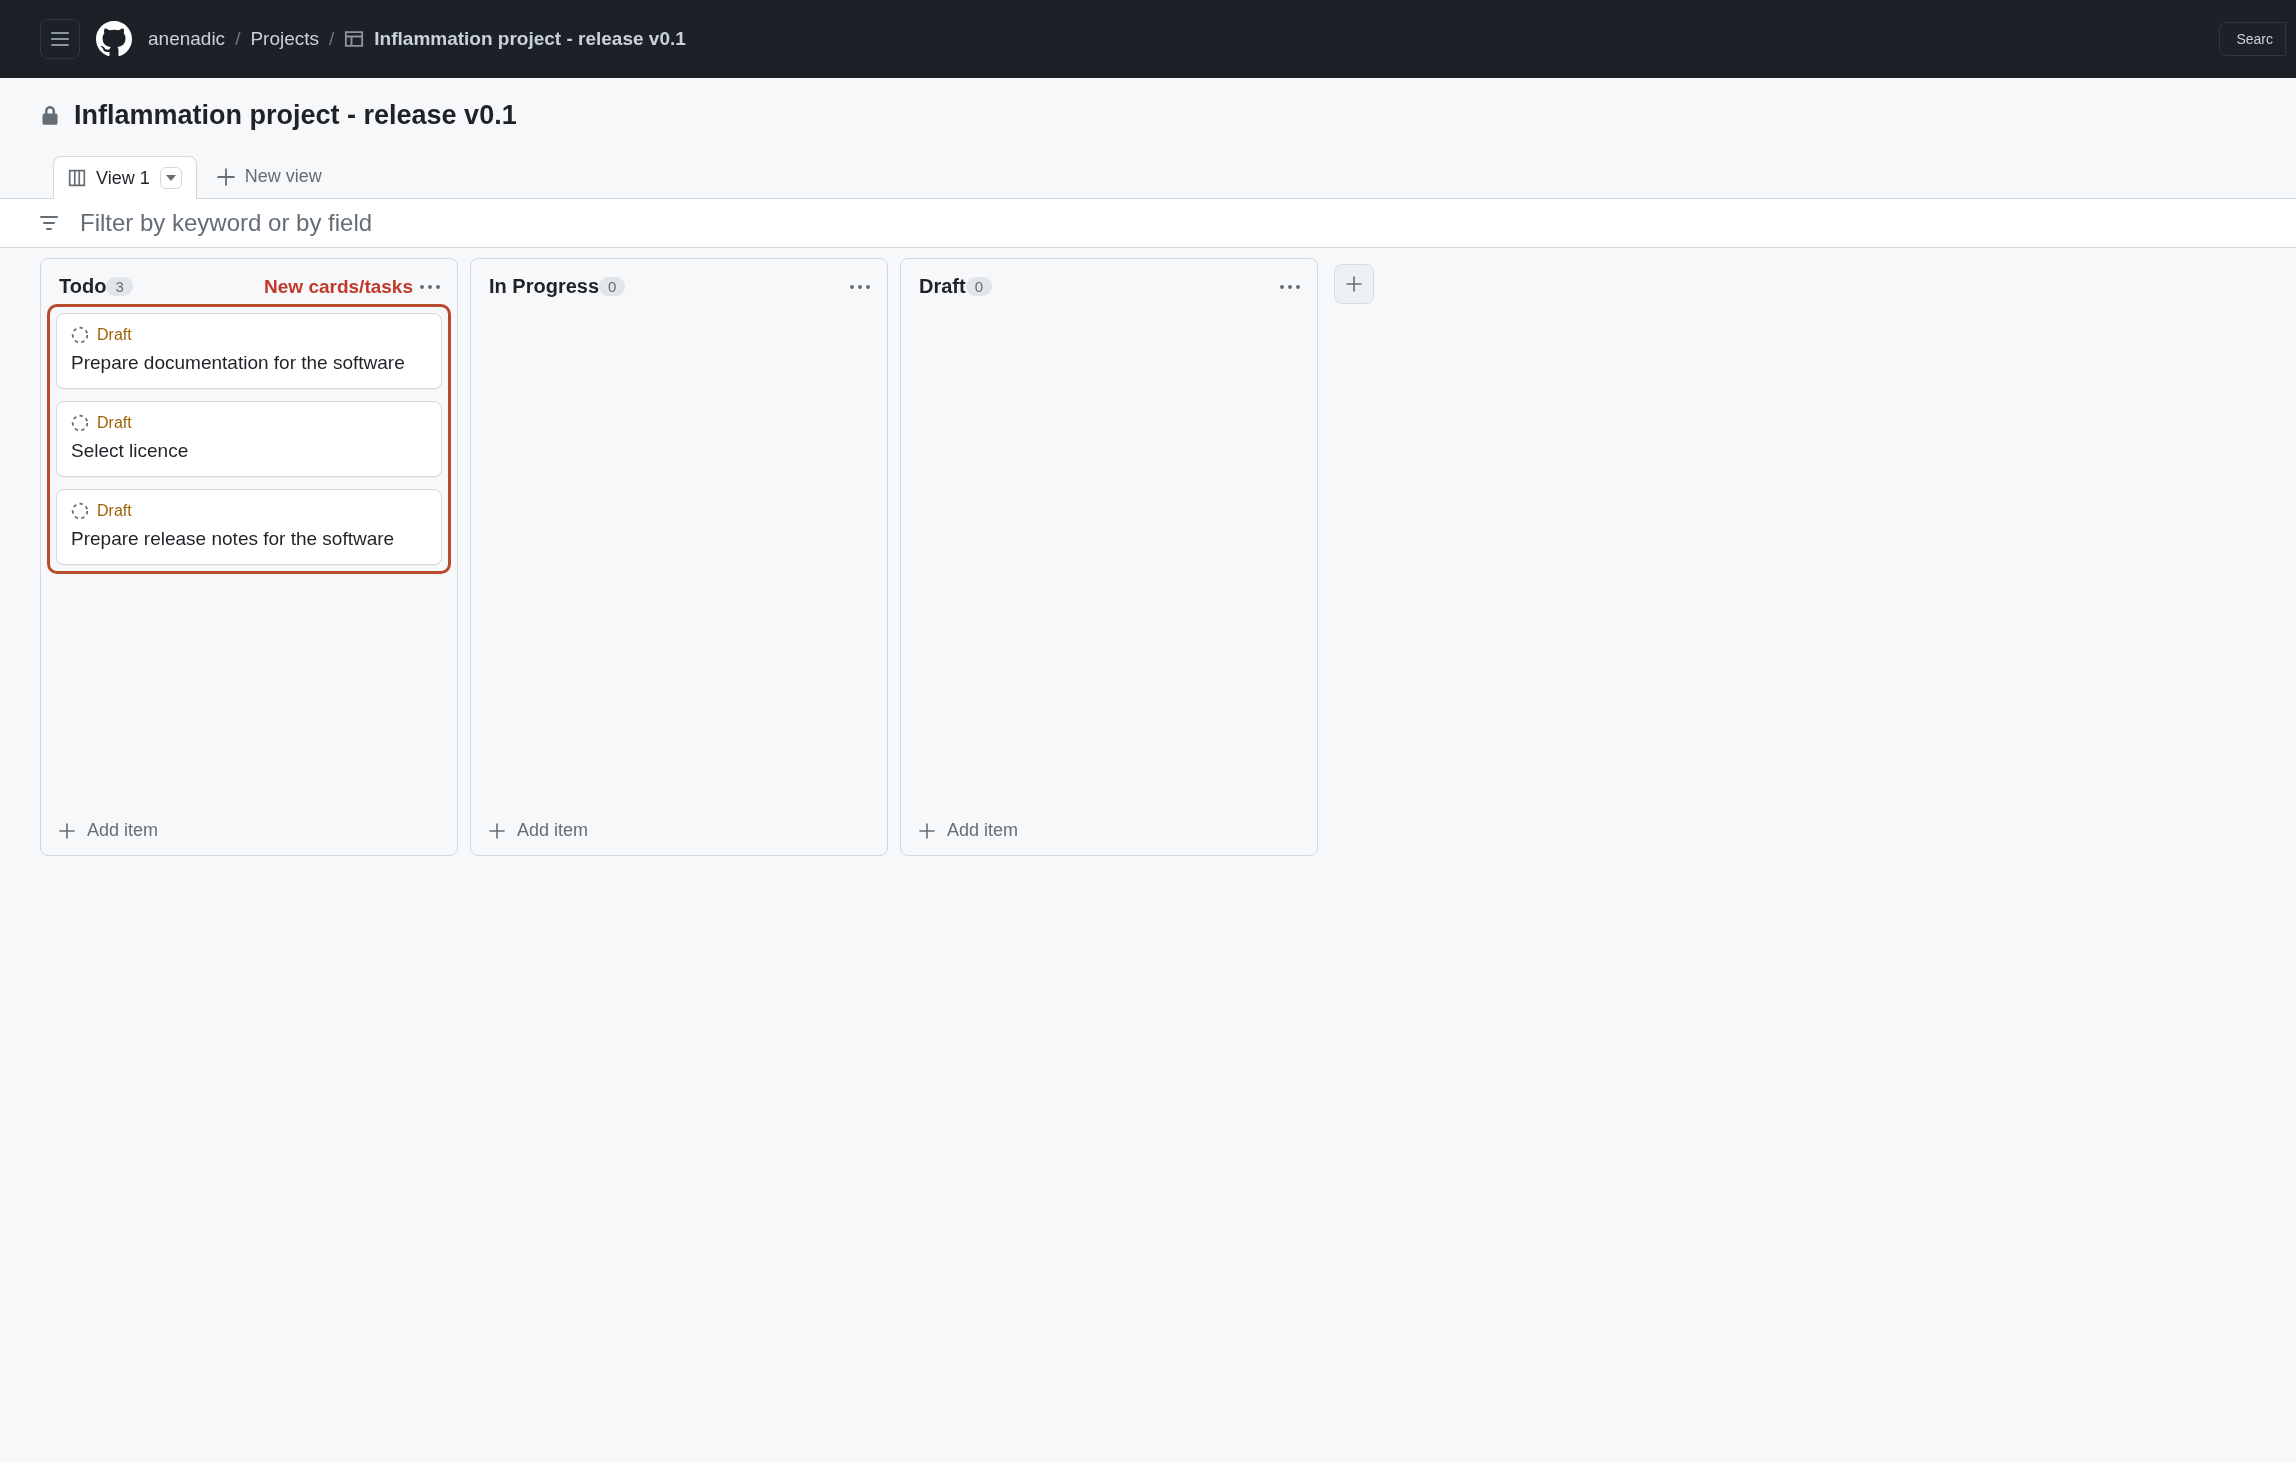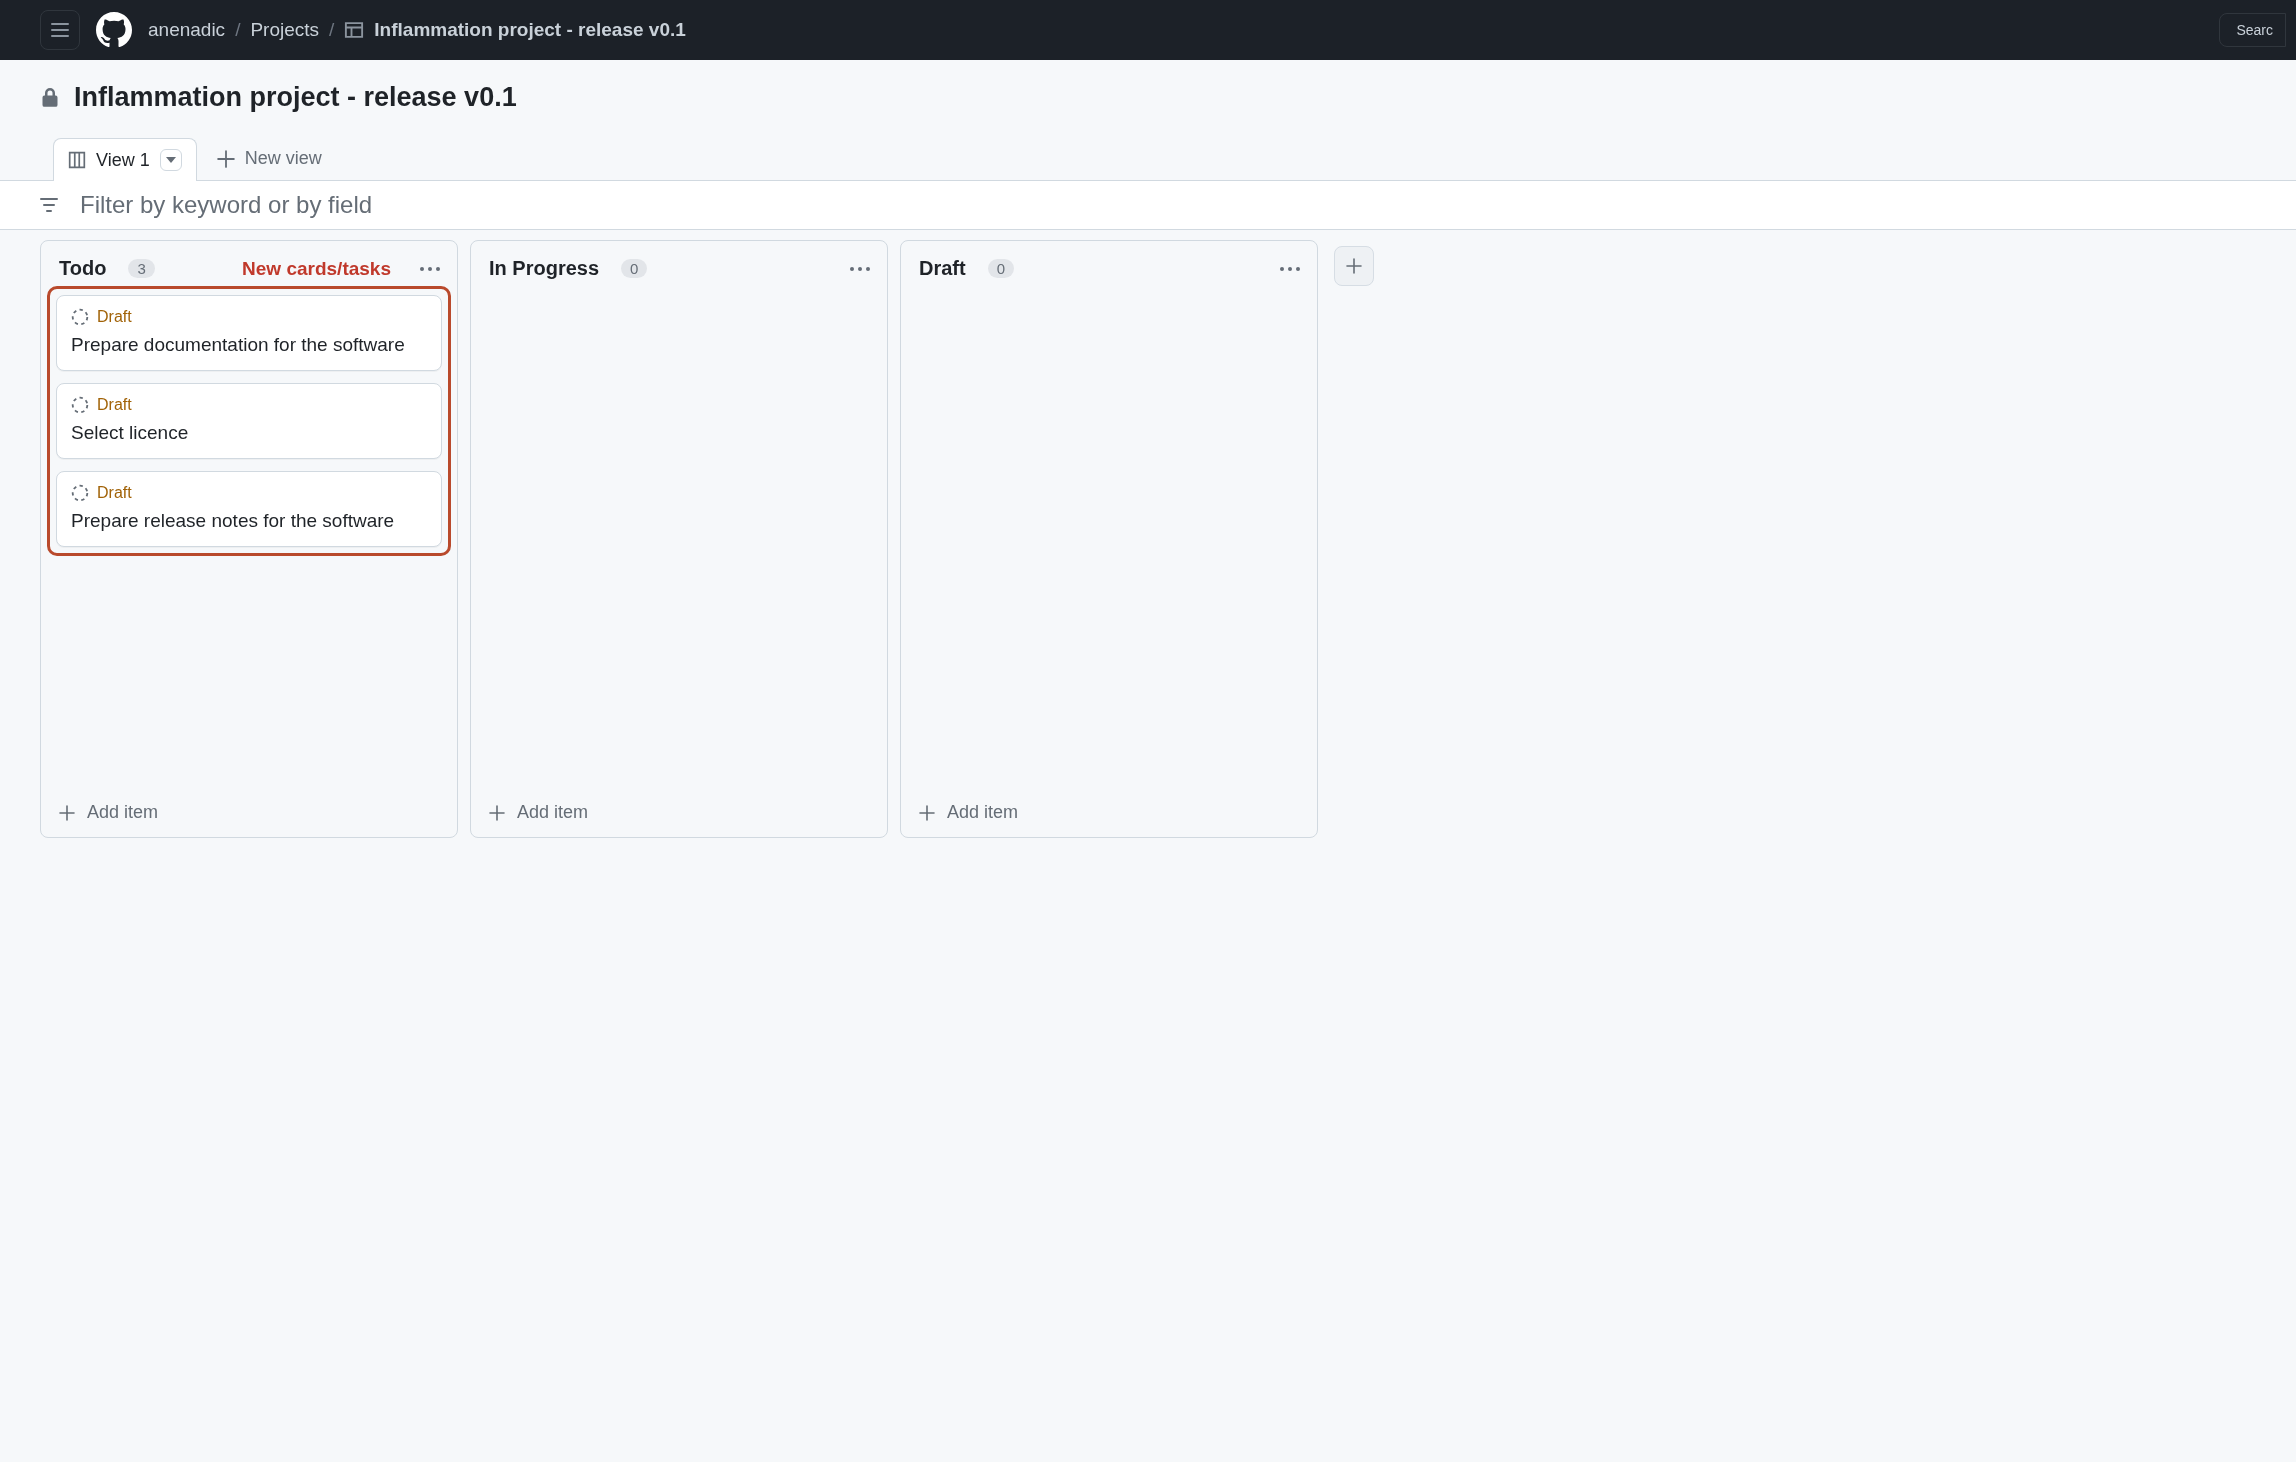--- a/index.html
+++ b/index.html
@@ -4,21 +4,21 @@
 <style>
   * { box-sizing: border-box; margin: 0; padding: 0; }
   body {
     font-family: -apple-system, BlinkMacSystemFont, "Segoe UI", Helvetica, Arial, sans-serif;
     background: #f6f8fa;
     color: #1f2328;
     overflow: hidden;
   }
   .topbar {
     background: #1c2128;
-    height: 60px;
+    height: 78px;
     display: flex;
     align-items: center;
     padding: 0 10px 0 40px;
     gap: 14px;
   }
   .menu-btn {
     width: 40px; height: 40px;
     border: 1px solid #30363d;
     border-radius: 8px;
     display: flex; align-items: center; justify-content: center;
@@ -121,21 +121,21 @@
     background: #f6f8fa;
     border: 1px solid #d1d9e0;
     border-radius: 8px;
     display: flex;
     flex-direction: column;
     flex-shrink: 0;
   }
   .col-header {
     display: flex; align-items: center;
     padding: 16px 16px 12px 18px;
-    gap: 22px;
+    gap: 0;
     position: relative;
   }
   .col-name { font-size: 20px; font-weight: 600; }
   .count-badge {
     background: #e2e5e9;
     color: #656d76;
     border-radius: 12px;
     font-size: 15px;
     padding: 1px 9px;
     font-weight: 500;

